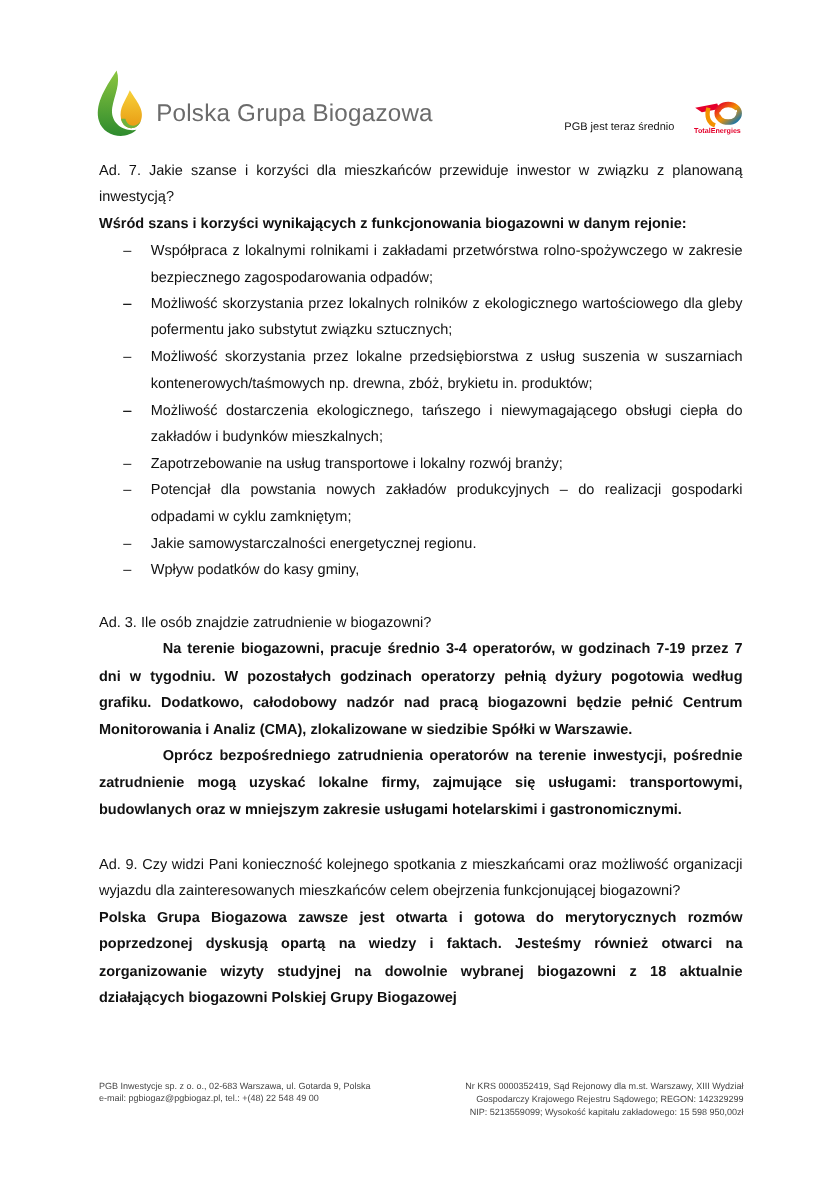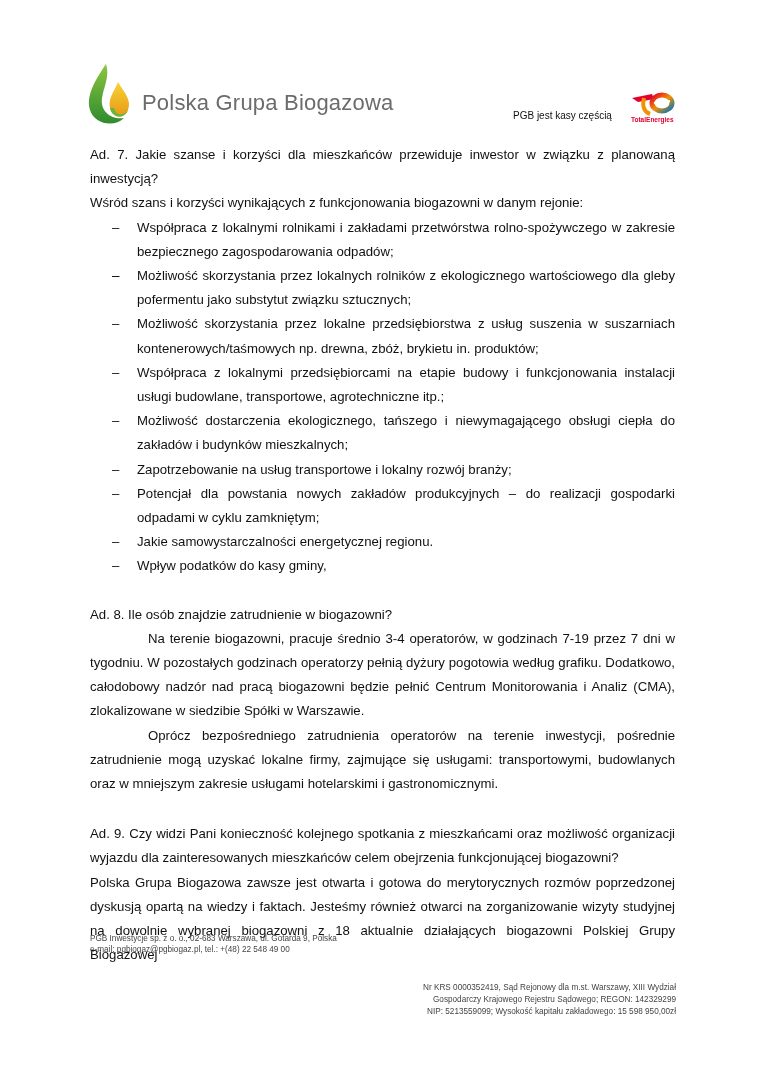--- a/index.html
+++ b/index.html
@@ -7,29 +7,29 @@
          font-family: "Liberation Sans", sans-serif; color: #111; }
   .header-logo { position: absolute; left: 84px; top: 62px; width: 50px; height: 66px; }
   .brand-name { position: absolute; left: 142px; top: 90px; font-size: 22px; color: #6b6b6b;
                 font-family: "Liberation Sans", sans-serif; letter-spacing: 0.2px; text-align: center; }
   .partner-text { position: absolute; left: 513px; top: 110px; font-size: 10px; color: #111; }
   .te-logo { position: absolute; left: 630px; top: 88px; width: 46px; height: 34px; }
   .te-label { position: absolute; left: 631px; top: 116px; font-size: 6.5px; color: #e4002b; font-weight: bold; }
 
   .content { position: absolute; left: 90px; top: 143px; width: 585px; font-size: 13.2px; line-height: 24.2px; }
   .q { font-weight: normal; text-align: justify; margin: 0; }
-  .p { margin: 0; text-align: justify; }
+  .p { margin: 0; text-align: justify; font-weight: bold; }
   .indent { text-indent: 58px; }
   ul.dash { list-style: none; margin: 0; padding: 0; }
   ul.dash li { position: relative; padding-left: 47px; text-align: justify; }
   ul.dash li .dash-mark { position: absolute; left: 22px; top: 0; }
   .gap1 { height: 24px; }
   .gap2 { height: 26px; }
 
-  .footer-left { position: absolute; left: 90px; top: 933px; font-size: 8.2px; line-height: 11px; color: #444; }
+  .footer-left { position: absolute; left: 90px; top: 982px; font-size: 8.2px; line-height: 11px; color: #444; }
   .footer-right { position: absolute; right: 88px; top: 982px; font-size: 8.2px; line-height: 12px; color: #444; text-align: right; }
 </style>
 </head>
 <body>
 
 <svg class="header-logo" viewBox="0 0 50 66">
   <defs>
     <linearGradient id="gGreen" x1="0" y1="0" x2="0" y2="1">
       <stop offset="0" stop-color="#8cc63f"></stop>
       <stop offset="1" stop-color="#2e8b2e"></stop>
@@ -38,21 +38,21 @@
       <stop offset="0" stop-color="#f7d23a"></stop>
       <stop offset="1" stop-color="#e89a12"></stop>
     </linearGradient>
   </defs>
   <path d="M22 2 C10 20, 2 34, 6 48 C10 62, 30 66, 40 56 C28 58, 16 50, 18 36 C20 24, 26 14, 22 2 Z" fill="url(#gGreen)"></path>
   <path d="M34 20 C30 30, 24 36, 26 46 C28 56, 40 58, 44 48 C48 38, 40 30, 34 20 Z" fill="url(#gYellow)"></path>
   <path d="M26 46 C28 56, 40 58, 44 48 C40 54, 32 54, 30 46 Z" fill="#6db33f"></path>
 </svg>
 <div class="brand-name">Polska Grupa Biogazowa</div>
 
-<div class="partner-text">PGB jest kasy częścią</div>
+<div class="partner-text">PGB jest teraz średnio</div>
 <svg class="te-logo" viewBox="0 0 46 34">
   <defs>
     <linearGradient id="gTE" x1="0" y1="0" x2="1" y2="1">
       <stop offset="0" stop-color="#e4002b"></stop>
       <stop offset="0.5" stop-color="#f39200"></stop>
       <stop offset="1" stop-color="#0072bc"></stop>
     </linearGradient>
   </defs>
   <path d="M2 10 L22 6 L24 11 L8 14 Z" fill="#e4002b"></path>
   <path d="M14 10 C12 18, 14 24, 20 26" stroke="#f39200" stroke-width="4" fill="none"></path>
@@ -62,29 +62,29 @@
 <div class="te-label">TotalEnergies</div>
 
 <div class="content">
   <p class="q">Ad. 7. Jakie szanse i korzyści dla mieszkańców przewiduje inwestor w związku z planowaną inwestycją?</p>
   <p class="p">Wśród szans i korzyści wynikających z funkcjonowania biogazowni w danym rejonie:</p>
   <ul class="dash">
     <li><span class="dash-mark">–</span><span>Współpraca z lokalnymi rolnikami i zakładami przetwórstwa rolno-spożywczego  w zakresie bezpiecznego zagospodarowania odpadów;</span></li>
     <li><span class="dash-mark">–</span></li>
     <li><span class="dash-mark">–</span><span>Możliwość skorzystania przez lokalnych rolników z ekologicznego wartościowego dla gleby pofermentu jako substytut związku sztucznych;</span></li>
     <li><span class="dash-mark">–</span><span>Możliwość skorzystania przez lokalne przedsiębiorstwa z usług suszenia w suszarniach kontenerowych/taśmowych np. drewna, zbóż, brykietu in. produktów;</span></li>
-    <li><span class="dash-mark">–</span><span>Współpraca z lokalnymi przedsiębiorcami na etapie budowy i funkcjonowania instalacji usługi budowlane, transportowe, agrotechniczne itp.;</span></li>
+    <li><span class="dash-mark">–</span></li>
     <li><span class="dash-mark">–</span><span>Możliwość dostarczenia ekologicznego, tańszego i niewymagającego obsługi ciepła do zakładów i budynków mieszkalnych;</span></li>
     <li><span class="dash-mark">–</span><span>Zapotrzebowanie na usług transportowe i lokalny rozwój branży;</span></li>
     <li><span class="dash-mark">–</span><span>Potencjał dla powstania nowych zakładów produkcyjnych – do realizacji gospodarki odpadami w cyklu zamkniętym;</span></li>
     <li><span class="dash-mark">–</span><span>Jakie samowystarczalności energetycznej regionu.</span></li>
     <li><span class="dash-mark">–</span><span>Wpływ podatków do kasy gminy,</span></li>
   </ul>
   <div class="gap1"></div>
-  <p class="q">Ad. 8. Ile osób znajdzie zatrudnienie w biogazowni?</p>
+  <p class="q">Ad. 3. Ile osób znajdzie zatrudnienie w biogazowni?</p>
   <p class="p indent">Na terenie biogazowni, pracuje średnio 3-4 operatorów, w godzinach 7-19 przez 7 dni w tygodniu. W pozostałych godzinach operatorzy pełnią dyżury pogotowia według grafiku. Dodatkowo, całodobowy nadzór nad pracą biogazowni będzie pełnić Centrum Monitorowania i Analiz (CMA), zlokalizowane w siedzibie Spółki w Warszawie.</p>
   <p class="p indent">Oprócz bezpośredniego zatrudnienia operatorów na terenie inwestycji, pośrednie zatrudnienie mogą uzyskać lokalne firmy, zajmujące się usługami: transportowymi, budowlanych oraz w mniejszym zakresie usługami hotelarskimi i gastronomicznymi.</p>
   <div class="gap2"></div>
   <p class="q">Ad. 9. Czy widzi Pani konieczność kolejnego spotkania z mieszkańcami oraz możliwość organizacji wyjazdu dla zainteresowanych mieszkańców celem obejrzenia funkcjonującej biogazowni?</p>
   <p class="p">Polska Grupa Biogazowa zawsze jest otwarta i gotowa do merytorycznych rozmów poprzedzonej dyskusją opartą na wiedzy i faktach. Jesteśmy również otwarci na zorganizowanie wizyty studyjnej  na dowolnie wybranej biogazowni z 18 aktualnie działających biogazowni Polskiej Grupy Biogazowej</p>
 </div>
 
 <div class="footer-left">
   <div>PGB Inwestycje sp. z o. o., 02-683 Warszawa, ul. Gotarda 9, Polska</div>
   <div>e-mail: pgbiogaz@pgbiogaz.pl,  tel.: +(48) 22 548 49 00</div>

